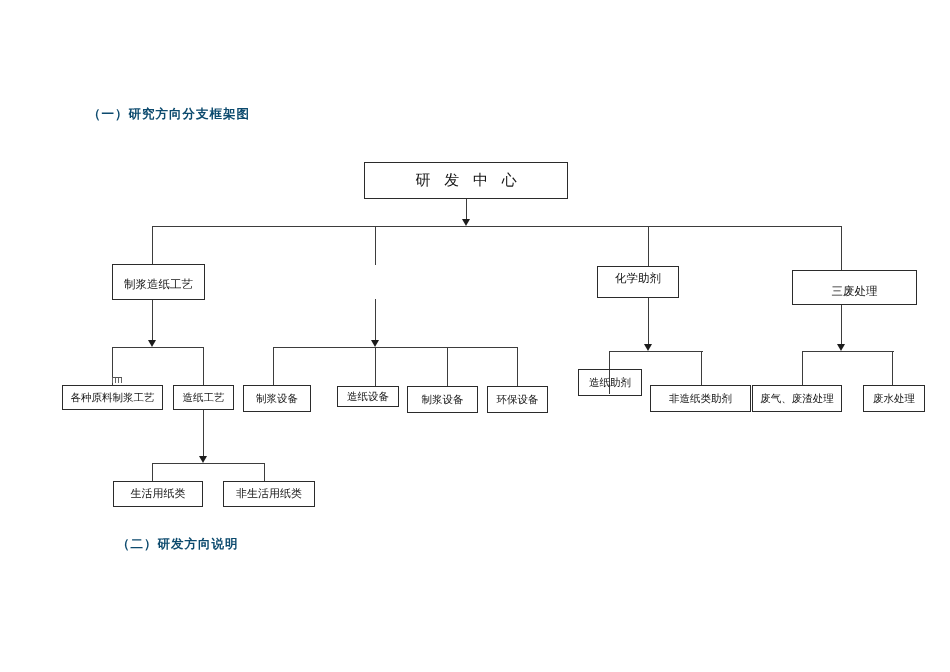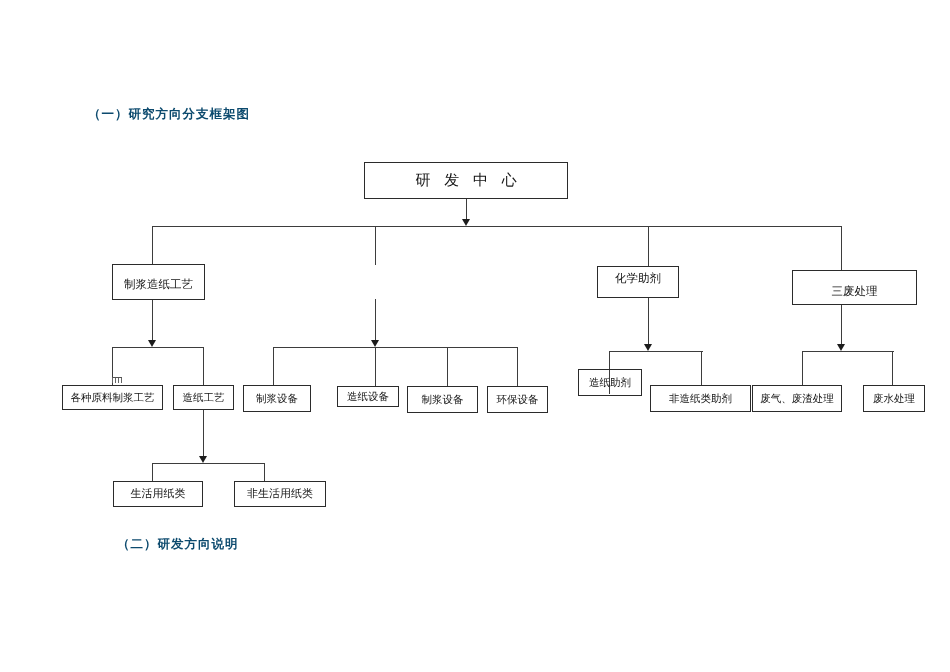--- a/index.html
+++ b/index.html
@@ -89,15 +89,15 @@
   <div class="box small" style="left:243px;top:385px;width:68px;height:27px;">制浆设备</div>
   <div class="box small" style="left:337px;top:386px;width:62px;height:21px;">造纸设备</div>
   <div class="box small" style="left:407px;top:386px;width:71px;height:27px;">制浆设备</div>
   <div class="box small" style="left:487px;top:386px;width:61px;height:27px;">环保设备</div>
   <div class="box small" style="left:578px;top:369px;width:64px;height:27px;">造纸助剂</div>
   <div class="box small" style="left:650px;top:385px;width:101px;height:27px;">非造纸类助剂</div>
   <div class="box small" style="left:752px;top:385px;width:90px;height:27px;">废气、废渣处理</div>
   <div class="box small" style="left:863px;top:385px;width:62px;height:27px;text-align:center;">废水处理</div>
 
   <div class="box small" style="left:113px;top:481px;width:90px;height:26px;font-size:11px;">生活用纸类</div>
-  <div class="box small" style="left:234px;top:481px;width:92px;height:26px;font-size:11px;">非生活用纸类</div>
+  <div class="box small" style="left:223px;top:481px;width:92px;height:26px;font-size:11px;">非生活用纸类</div>
 
 </div>
 
 </body></html>

